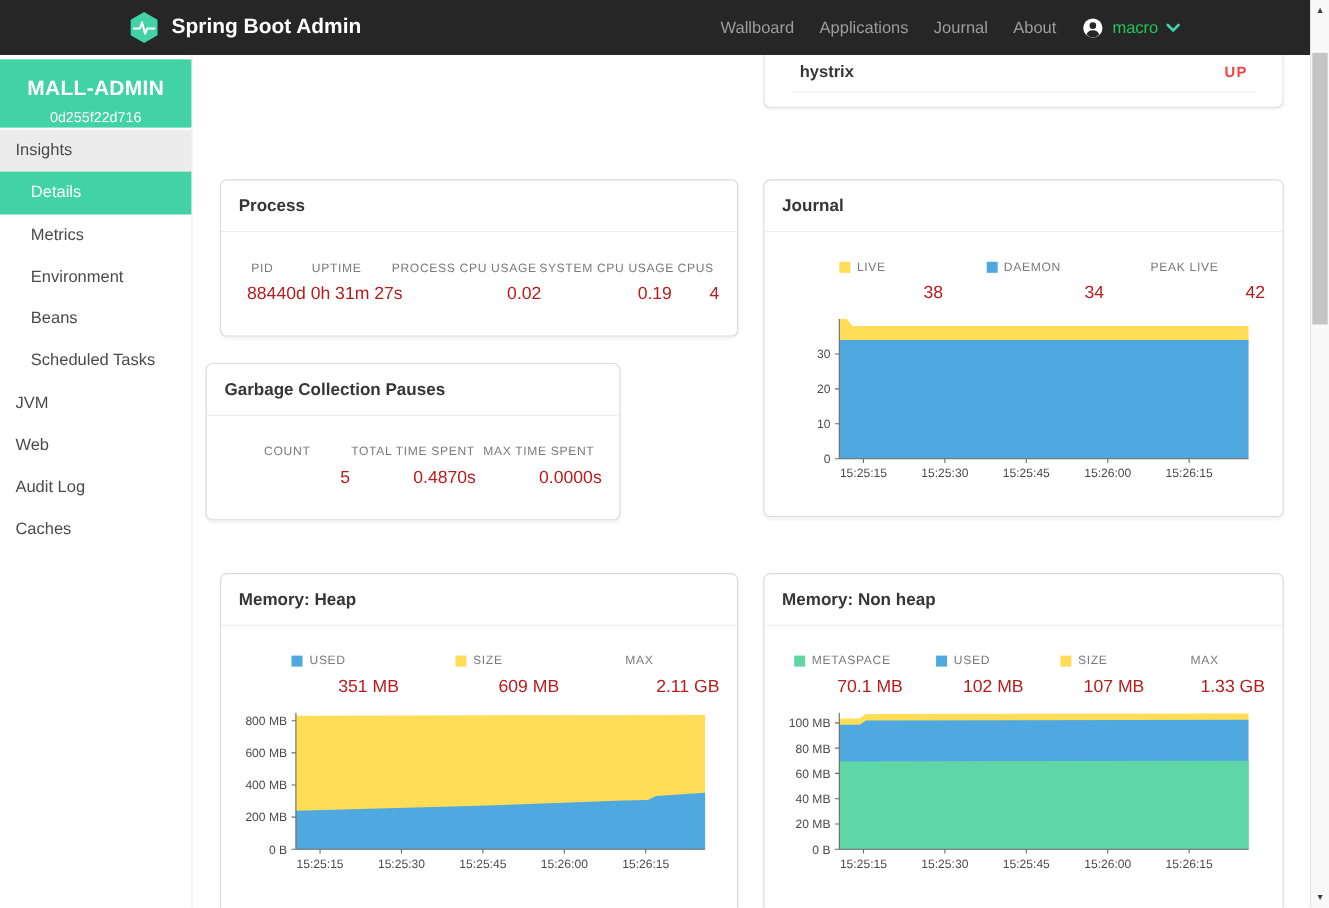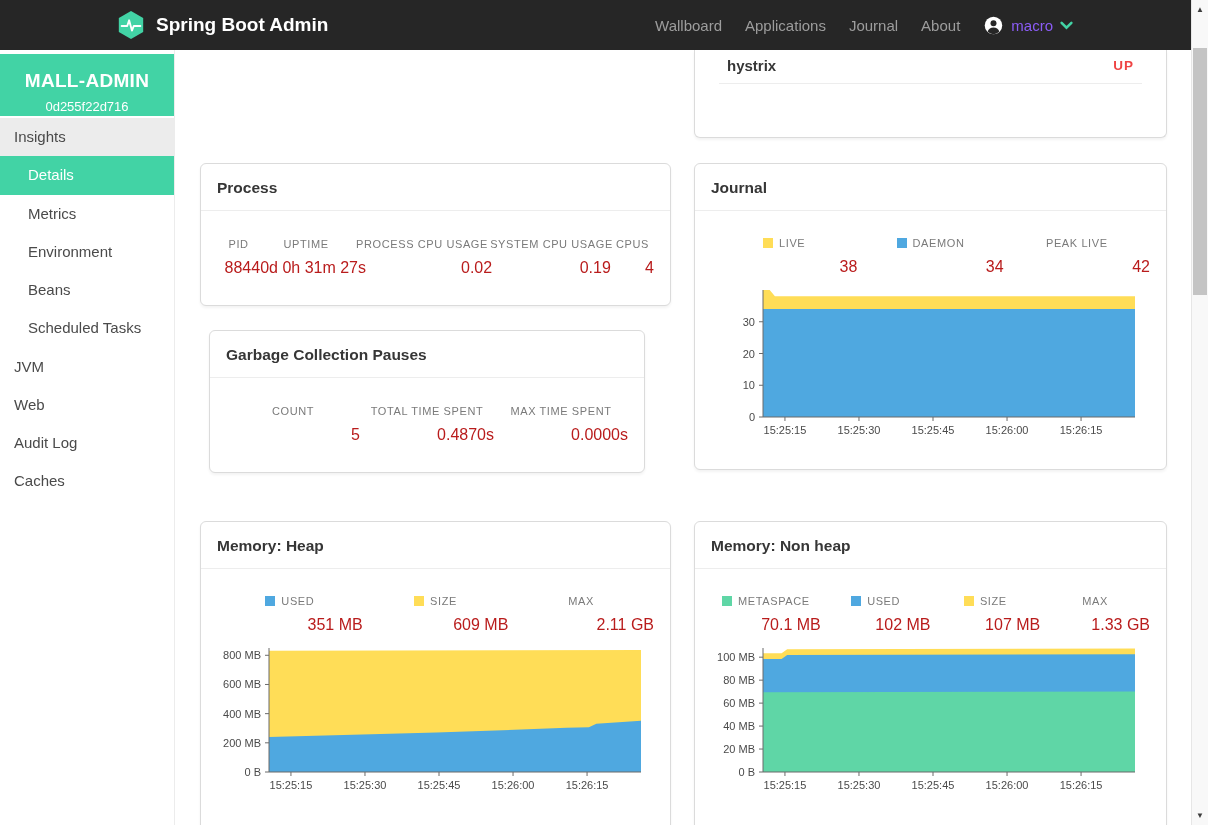--- a/index.html
+++ b/index.html
@@ -11,21 +11,21 @@
 
   
   .navbar {
     position:absolute; top:0; left:0; width:1191px; height:50px;
     background:#262626; display:flex; align-items:center; justify-content:space-between; z-index:20;
   }
   .brand { display:flex; align-items:center; gap:10px; margin-left:116px; }
   .brand-title { color:#fff; font-size:19px; font-weight:bold; cursor:pointer; }
   .nav-links { display:flex; align-items:center; gap:23px; margin-right:118px; }
   .nav-links a { color:#9d9d9d; font-size:15px; text-decoration:none; cursor:pointer; }
-  .user { display:flex; align-items:center; gap:7px; color:#8b5cf6; font-size:15px; cursor:pointer; }
+  .user { display:flex; align-items:center; gap:7px; color:#22c55e; font-size:15px; cursor:pointer; }
 
   
   .sidebar {
     position:absolute; top:50px; left:0; width:175px; height:775px;
     background:#fff; border-right:1px solid #ececec; z-index:10;
   }
   .app-header { background:#42d3a5; color:#fff; text-align:center; padding:16px 8px 2px; margin-top:4px; }
   .app-name { font-size:19px; font-weight:bold; letter-spacing:.3px; }
   .instance-id { font-size:13px; margin-top:7px; }
   .menu { list-style:none; margin:2px 0 0; padding:0; font-size:15px; color:#4a4a4a; }
@@ -39,31 +39,31 @@
 
   .card {
     position:absolute; background:#fff; border:1px solid #dbdbdb; border-radius:6px;
     box-shadow:0 2px 3px rgba(10,10,10,.05);
   }
   .card > header {
     font-size:15.5px; font-weight:bold; color:#363636;
     padding:15px 16px 13px; border-bottom:1px solid #ededed;
   }
 
-  .health-card { left:519px; top:0; width:473px; height:88px; border-top:none; border-radius:0 0 6px 6px; }
+  .health-card { left:519px; top:0; width:473px; height:48px; border-top:none; border-radius:0 0 6px 6px; }
   .health-body { margin:0 24px; }
   .health-row {
     display:flex; justify-content:space-between; align-items:center;
     padding:7px 8px 9px; border-bottom:1px solid #ededed; font-size:15px;
   }
   .health-name { font-weight:bold; color:#363636; }
   .status-up { color:#ef4444; font-weight:bold; font-size:13.5px; letter-spacing:1px; }
 
   .process-card { left:25px;  top:113px; width:471px; height:143px; }
-  .gc-card      { left:34px;  top:280px; width:436px; height:143px; }
+  .gc-card      { left:12px;  top:280px; width:377px; height:143px; }
   .threads-card { left:519px; top:113px; width:473px; height:307px; }
   .heap-card    { left:25px;  top:471px; width:471px; height:312px; }
   .nonheap-card { left:519px; top:471px; width:473px; height:312px; }
 
   .stats  { display:flex; padding:27px 16px 10px; }
   .legend { display:flex; padding:26px 16px 0; }
   .stat { text-align:center; flex:1; min-width:0; }
   .stat-label {
     font-size:11px; color:#7a7a7a; letter-spacing:.6px; white-space:nowrap;
     display:flex; align-items:center; justify-content:center; gap:6px;

